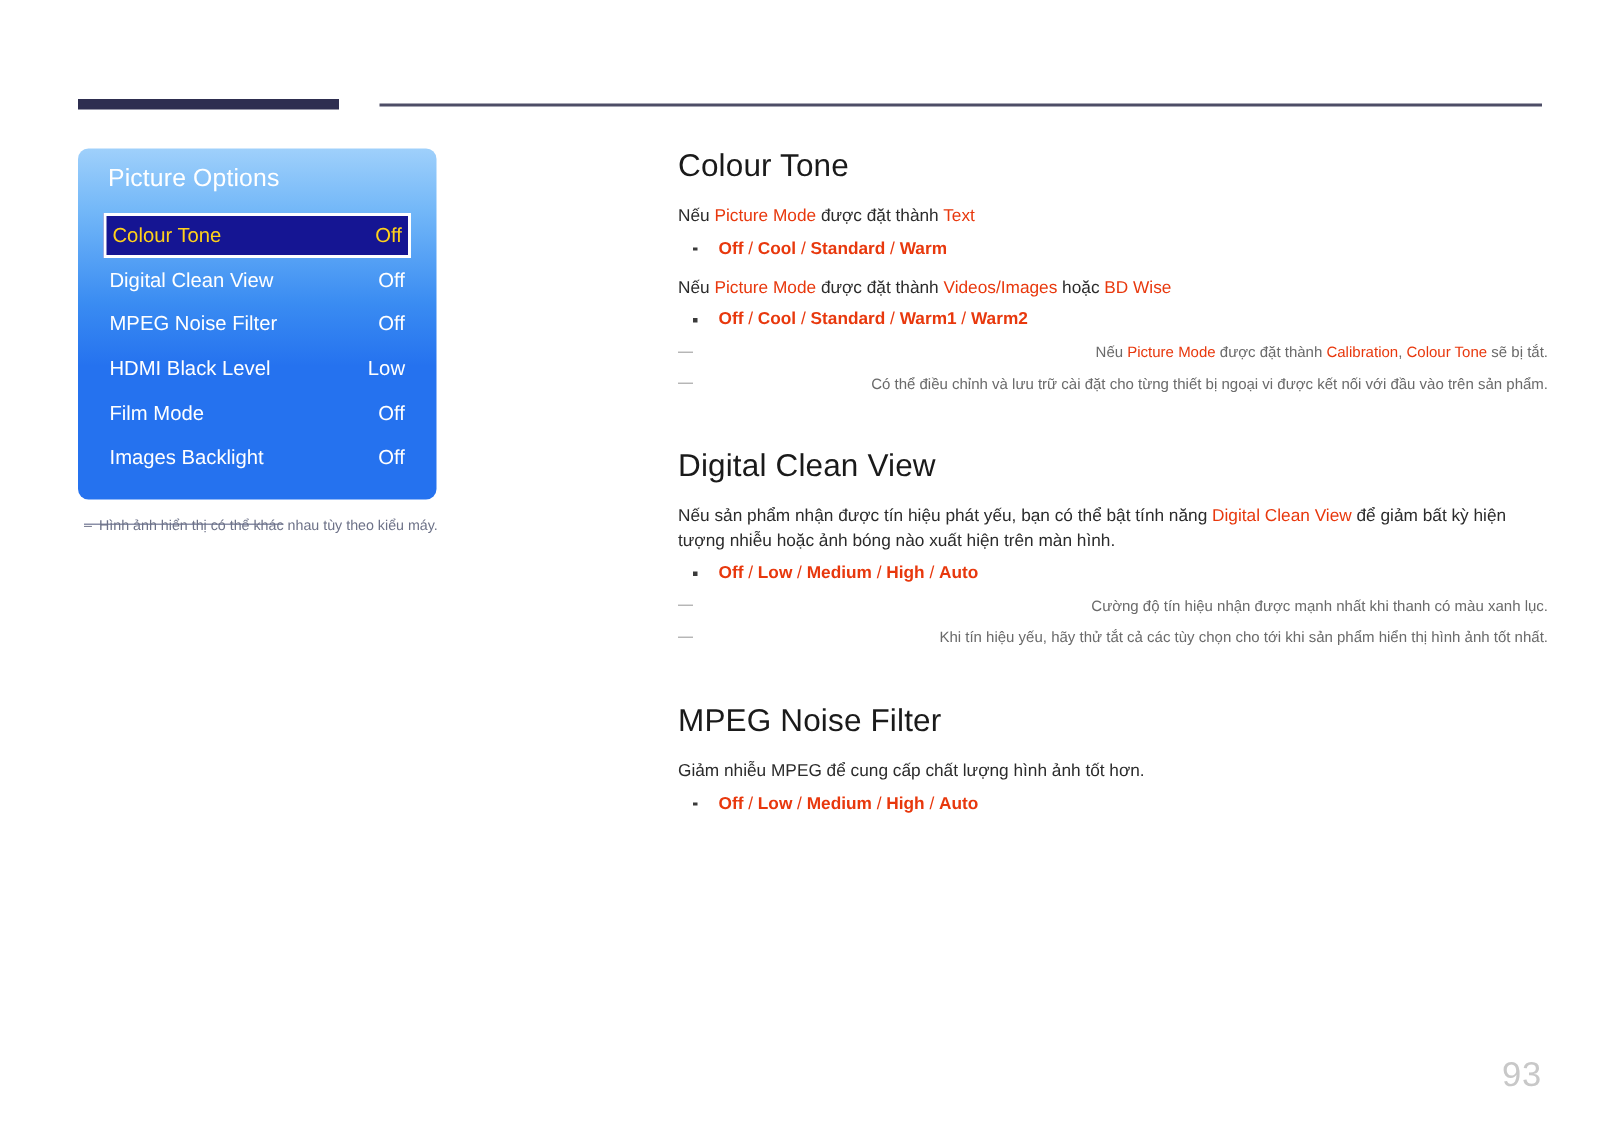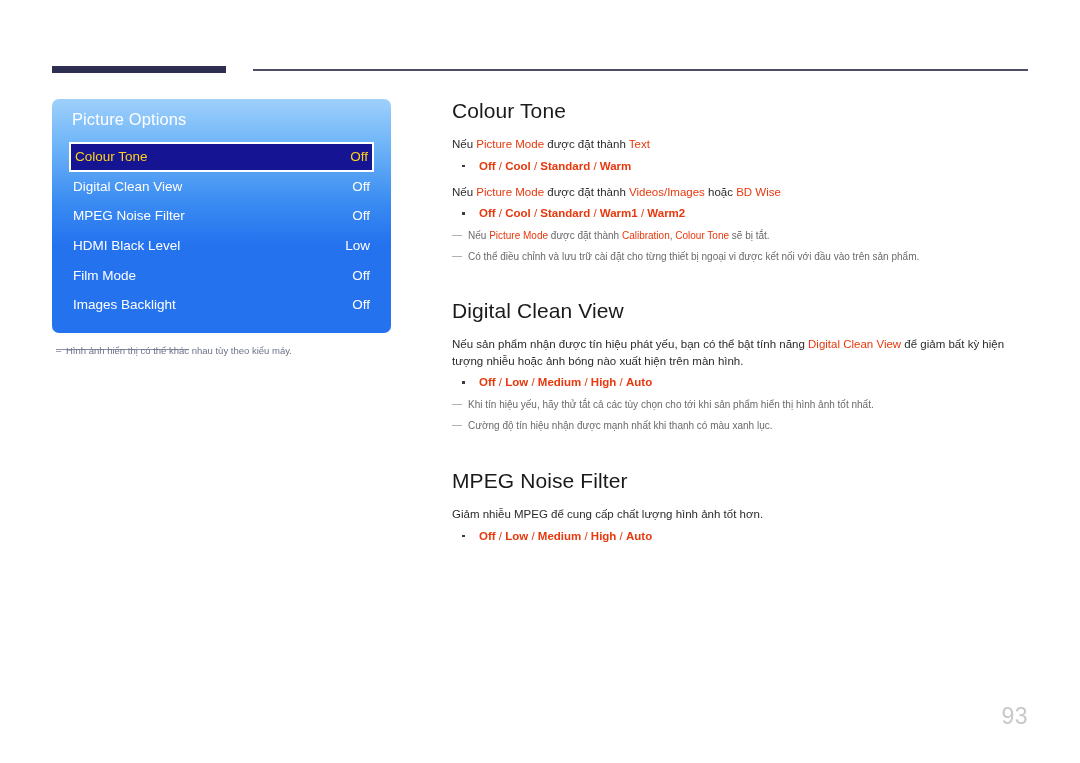--- a/index.html
+++ b/index.html
@@ -32,21 +32,21 @@
     width: 775px;
     height: 2px;
     background: #4d4d66;
   }
 
   
   .osd-panel {
     position: absolute;
     left: 52px;
     top: 99px;
-    width: 339px;
+    width: 239px;
     height: 234px;
     border-radius: 7px;
     background: linear-gradient(to bottom,
                 #9fd0fb 0%,
                 #72b7f8 18%,
                 #3a8cf2 44%,
                 #2572ef 62%,
                 #2572ef 100%);
     box-sizing: border-box;
     overflow: hidden;
@@ -180,20 +180,21 @@
     background: #3b3b3b;
   }
 
   .note {
     position: relative;
     margin: 6px 0 0 0;
     padding-left: 16px;
     font-size: 10px;
     line-height: 15px;
     color: #6a6a6a;
+    text-align: right;
   }
   .note::before {
     content: "—";
     position: absolute;
     left: 0;
     top: -1px;
     color: #9a9a9a;
     font-size: 10px;
   }
   .note .red { color: #e8380d; }
@@ -280,22 +281,22 @@
 
   <div class="sec sec-dcv">
     <h2 class="sec-title">Digital Clean View</h2>
 
     <p class="body"><span>Nếu sản phẩm nhận được tín hiệu phát yếu, bạn có thể bật tính năng </span><span class="red">Digital Clean View</span><span> để giảm bất kỳ hiện tượng nhiễu hoặc ảnh bóng nào xuất hiện trên màn hình.</span></p>
 
     <ul class="opts">
       <li><span>Off</span><span class="sep"> / </span><span>Low</span><span class="sep"> / </span><span>Medium</span><span class="sep"> / </span><span>High</span><span class="sep"> / </span><span>Auto</span></li>
     </ul>
 
+    <p class="note">Cường độ tín hiệu nhận được mạnh nhất khi thanh có màu xanh lục.</p>
     <p class="note">Khi tín hiệu yếu, hãy thử tắt cả các tùy chọn cho tới khi sản phẩm hiển thị hình ảnh tốt nhất.</p>
-    <p class="note">Cường độ tín hiệu nhận được mạnh nhất khi thanh có màu xanh lục.</p>
   </div>
 
   <div class="sec sec-mpeg">
     <h2 class="sec-title">MPEG Noise Filter</h2>
 
     <p class="body">Giảm nhiễu MPEG để cung cấp chất lượng hình ảnh tốt hơn.</p>
 
     <ul class="opts">
       <li><span>Off</span><span class="sep"> / </span><span>Low</span><span class="sep"> / </span><span>Medium</span><span class="sep"> / </span><span>High</span><span class="sep"> / </span><span>Auto</span></li>
     </ul>

